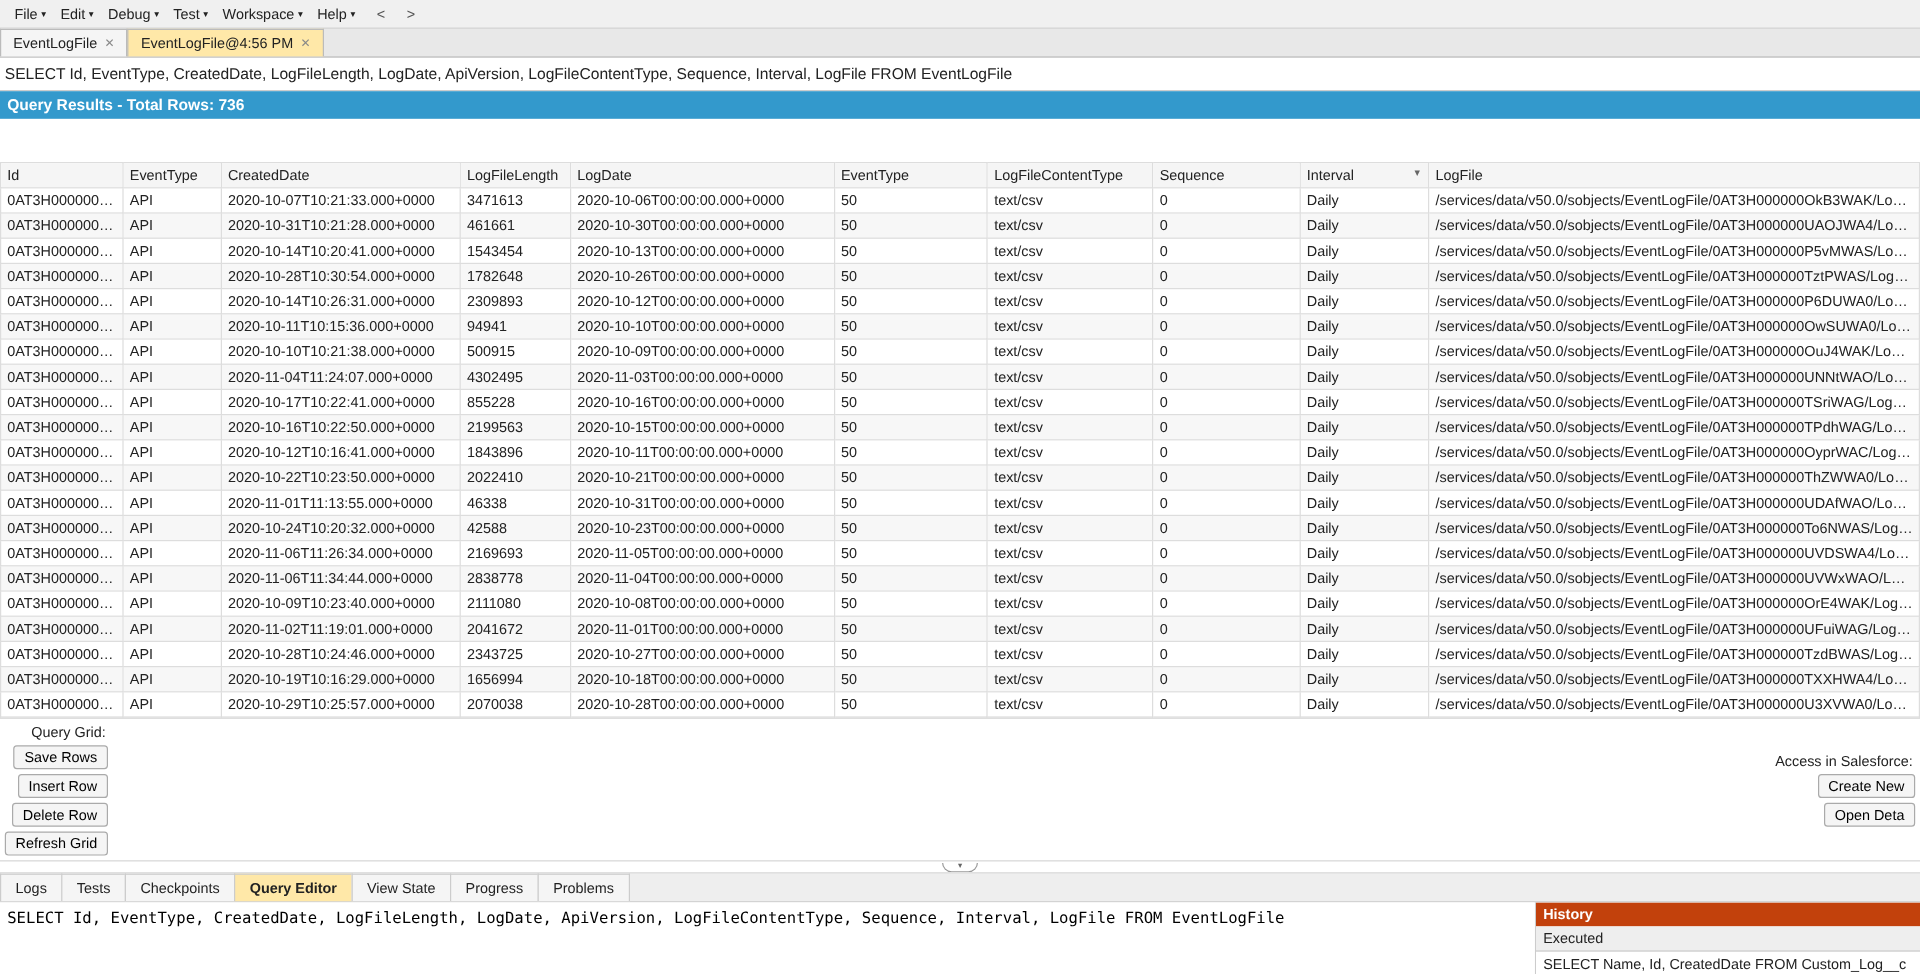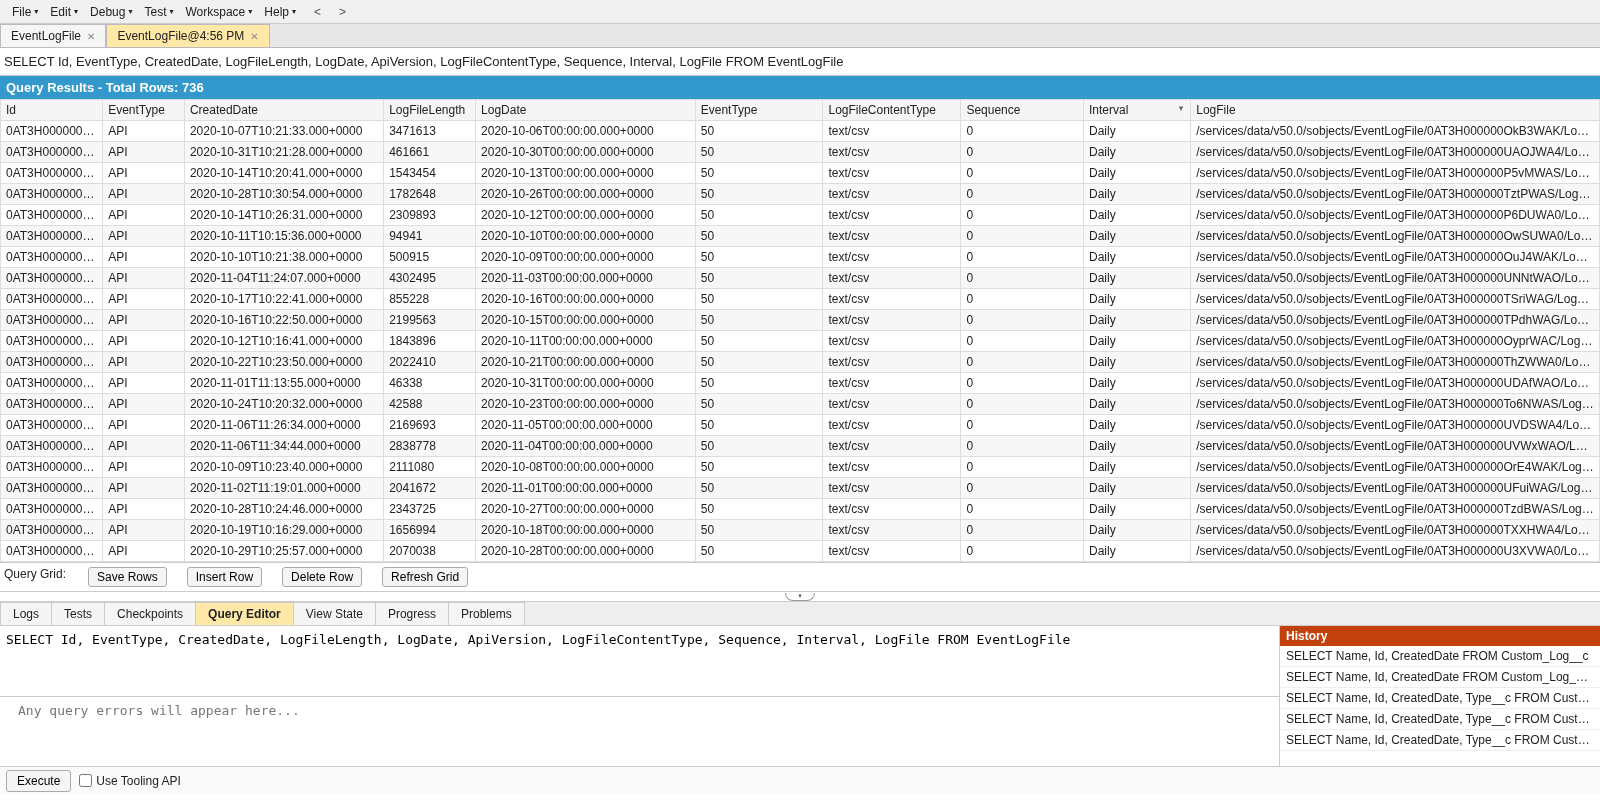--- a/index.html
+++ b/index.html
@@ -8,29 +8,29 @@
 .menubar .menu-item { padding: 2px 6px; cursor: pointer; display: flex; align-items: center; gap: 3px; }
 .menubar .arrow { font-size: 8px; }
 .menubar .nav-arrows { margin-left: 4px; display: flex; gap: 6px; }
 .menubar .nav-arrows span { padding: 0 6px; cursor: pointer; color: #555; }
 .tabstrip { background: #e8e8e8; border-bottom: 1px solid #bbb; display: flex; height: 24px; }
 .tab { padding: 4px 10px; border: 1px solid #bbb; border-bottom: none; background: #f5f5f5; display: flex; align-items: center; gap: 6px; cursor: pointer; position: relative; }
 .tab.active { background: #ffe8a8; }
 .tab .close { font-size: 10px; color: #888; cursor: pointer; }
 .query-display { padding: 6px 4px; border-bottom: 1px solid #ccc; font-size: 13px; }
 .results-header { background: #3399cc; color: #fff; font-weight: bold; padding: 4px 6px; font-size: 13px; }
-.grid-wrapper { overflow: auto; height: 464px; border-bottom: 1px solid #ccc; }
+.grid-wrapper { overflow: auto; height: 464px; border-bottom: 1px solid #ccc; margin-top: 36px; }
 table.grid { width: 100%; border-collapse: collapse; table-layout: fixed; }
 table.grid th, table.grid td { border: 1px solid #ddd; padding: 3px 5px; text-align: left; overflow: hidden; white-space: nowrap; text-overflow: ellipsis; font-size: 12px; }
 table.grid th { background: #f5f5f5; font-weight: normal; position: sticky; top: 0; cursor: pointer; }
 table.grid th .sort-ind { float: right; font-size: 9px; color: #666; padding-right: 2px; }
 table.grid tbody tr:nth-child(odd) { background: #fff; }
 table.grid tbody tr:nth-child(even) { background: #f7f7f7; }
 .grid-toolbar { display: flex; justify-content: space-between; align-items: center; padding: 4px 4px; border-bottom: 1px solid #ccc; background: #fff; }
-.grid-toolbar .left, .grid-toolbar .right { display: flex; align-items: flex-start; gap: 20px; }
+.grid-toolbar .left, .grid-toolbar .right { display: flex; align-items: flex-end; gap: 4px; flex-direction: column; }
 .grid-toolbar button { font-size: 12px; padding: 2px 8px; border: 1px solid #aaa; border-radius: 3px; background: #f5f5f5; cursor: pointer; }
 .grid-toolbar .label { font-size: 12px; padding-right: 2px; }
 .collapse-handle { height: 10px; background: #fff; display: flex; justify-content: center; align-items: center; border-bottom: 1px solid #ccc; }
 .collapse-handle .notch { width: 30px; height: 8px; border: 1px solid #999; border-top: none; border-radius: 0 0 8px 8px; font-size: 7px; text-align: center; line-height: 6px; color: #666; cursor: pointer; }
 .bottom-tabs { display: flex; background: #eee; border-bottom: 1px solid #ccc; height: 24px; }
 .bottom-tab { padding: 4px 12px; border: 1px solid #ccc; border-bottom: none; background: #f5f5f5; cursor: pointer; margin-right: -1px; }
 .bottom-tab.active { background: #ffe8a8; font-weight: bold; }
 .editor-area { display: flex; height: 140px; }
 .editor-left { flex: 1; display: flex; flex-direction: column; border-right: 1px solid #ccc; }
 .soql-input { flex: 1; border: none; padding: 6px; font-family: Consolas, monospace; font-size: 13px; resize: none; outline: none; border-bottom: 1px solid #ccc; }
@@ -381,20 +381,25 @@
 </div>
 
 <div class="grid-toolbar">
   <div class="left">
     <span class="label">Query Grid:</span>
     <button>Save Rows</button>
     <button>Insert Row</button>
     <button>Delete Row</button>
     <button>Refresh Grid</button>
   </div>
+  <div class="right">
+    <span class="label">Access in Salesforce:</span>
+    <button>Create New</button>
+    <button>Open Deta</button>
+  </div>
 </div>
 
 <div class="collapse-handle">
   <div class="notch">▾</div>
 </div>
 
 <div class="bottom-tabs" id="bottom-tabs">
     <div class="bottom-tab">Logs</div>
     <div class="bottom-tab">Tests</div>
     <div class="bottom-tab">Checkpoints</div>
@@ -404,20 +409,21 @@
     <div class="bottom-tab">Problems</div>
   </div>
 
 <div class="editor-area">
   <div class="editor-left">
     <textarea class="soql-input" id="soql-input" style="">SELECT Id, EventType, CreatedDate, LogFileLength, LogDate, ApiVersion, LogFileContentType, Sequence, Interval, LogFile FROM EventLogFile</textarea>
     <div class="error-box">Any query errors will appear here...</div>
   </div>
   <div class="history-panel">
     <div class="history-header">History</div>
+    <div class="history-sub">Executed</div>
     <div class="history-list" id="history-list">
         <div class="history-item">SELECT Name, Id, CreatedDate FROM Custom_Log__c</div>
         <div class="history-item">SELECT Name, Id, CreatedDate FROM Custom_Log__c order by C</div>
         <div class="history-item">SELECT Name, Id, CreatedDate, Type__c FROM Custom_Log__c o</div>
         <div class="history-item">SELECT Name, Id, CreatedDate, Type__c FROM Custom_Log__c w</div>
         <div class="history-item">SELECT Name, Id, CreatedDate, Type__c FROM Custom_Log__c w</div>
       </div>
   </div>
 </div>
 

